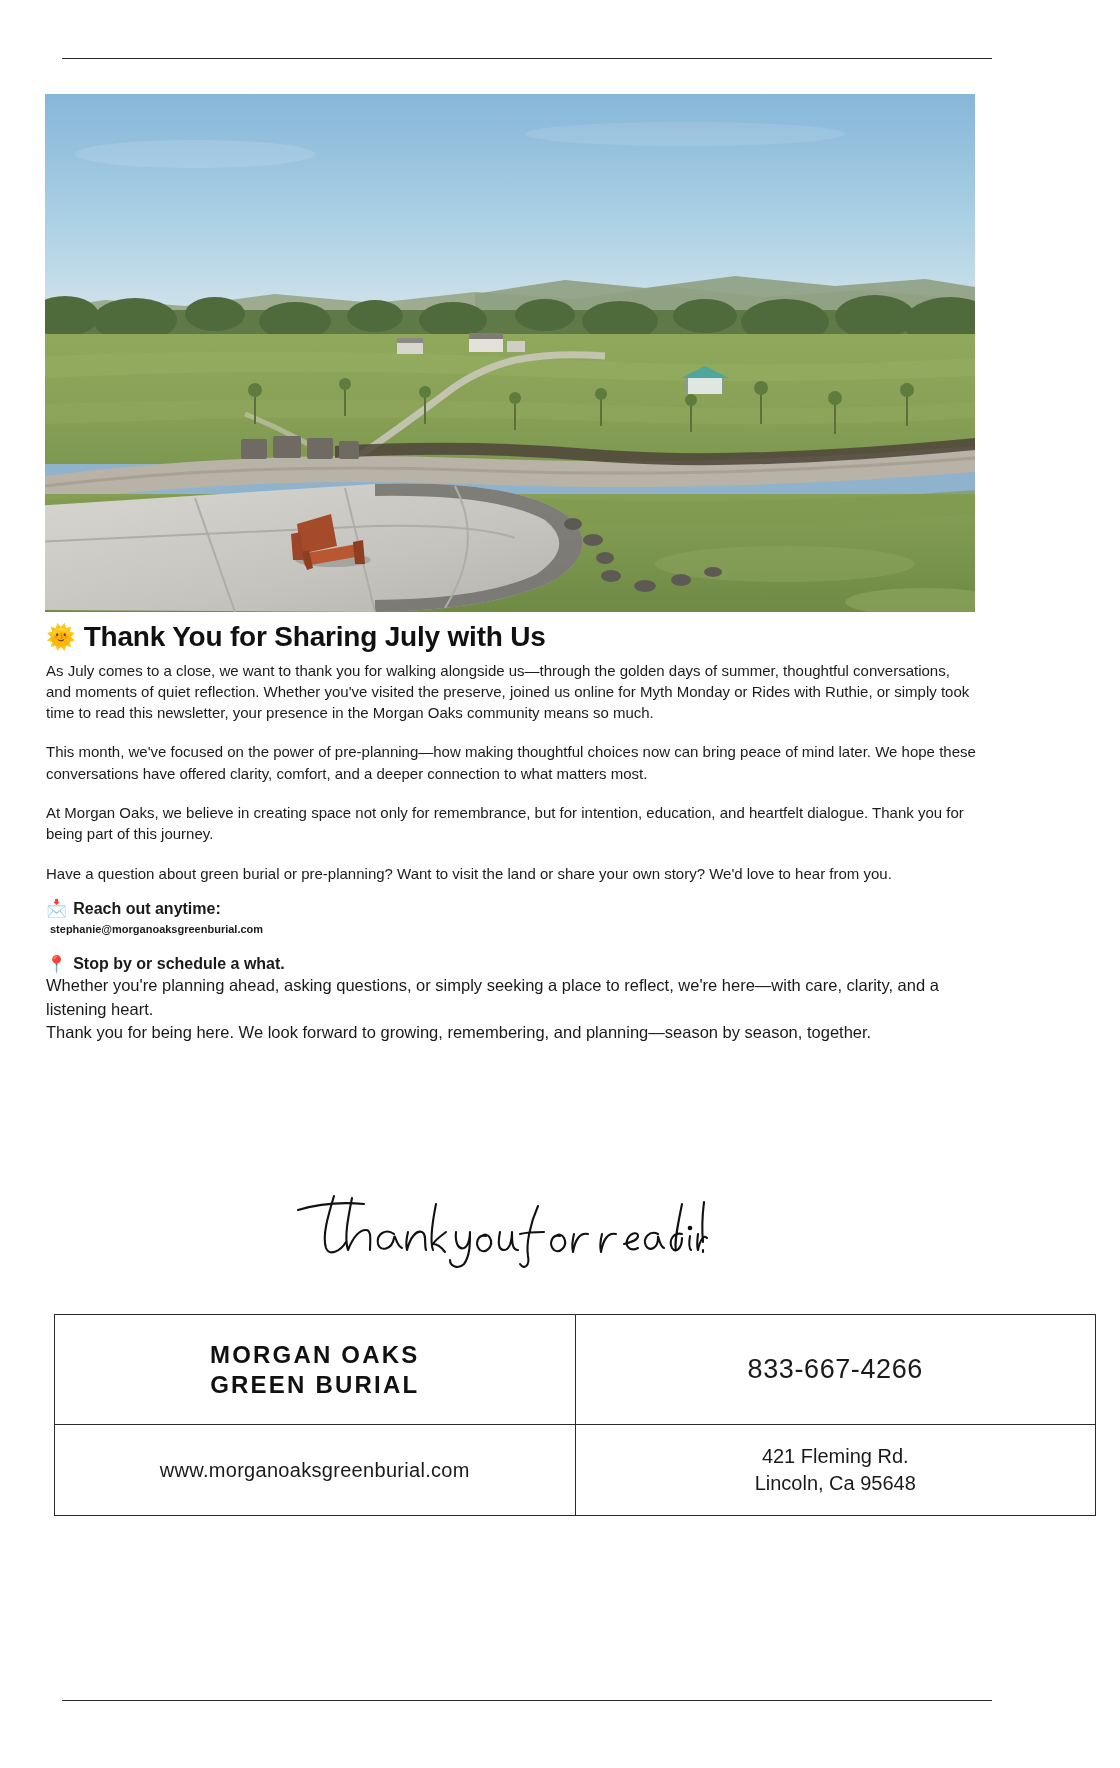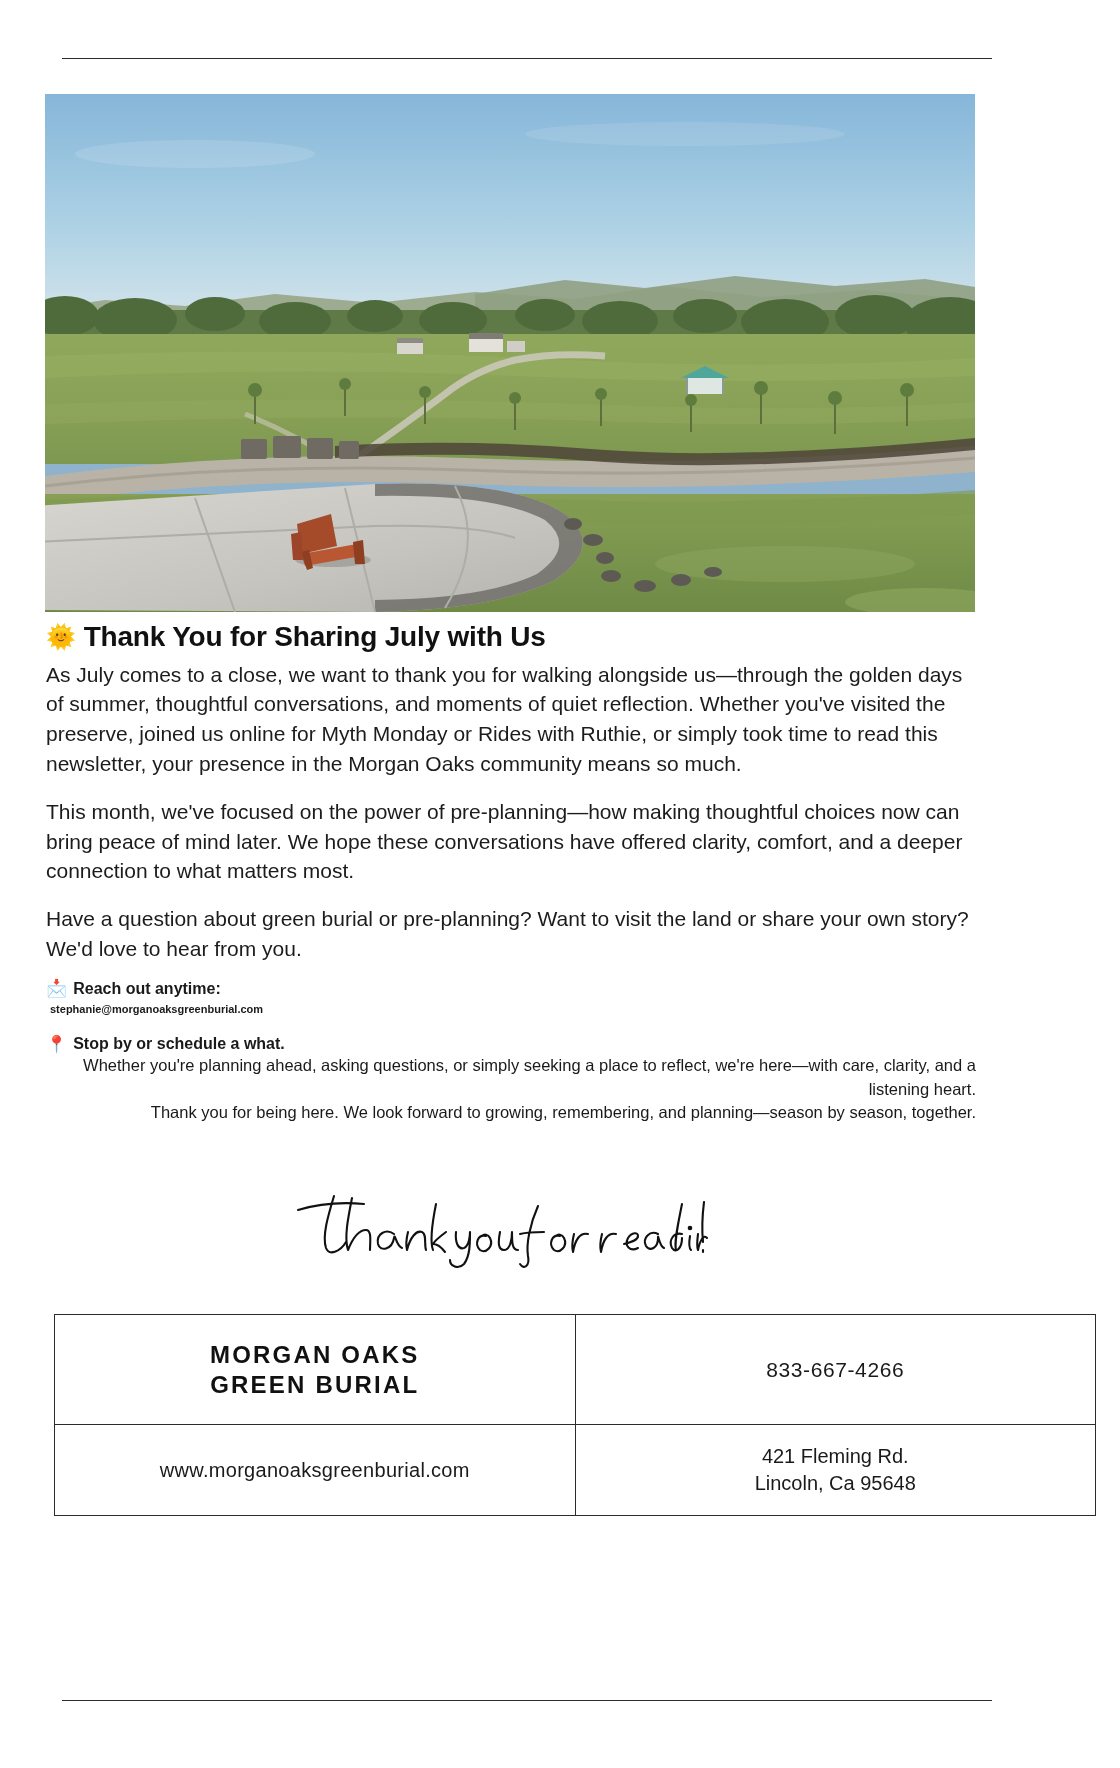--- a/index.html
+++ b/index.html
@@ -65,21 +65,21 @@
     font-weight: bold;
     margin: 0 0 6px 0;
     letter-spacing: -0.2px;
     color: #111;
     display: flex;
     align-items: center;
     gap: 8px;
   }
   .emoji-sun { font-size: 24px; line-height: 1; }
   p.body {
-    font-size: 21px;
+    font-size: 15px;
     line-height: 1.42;
     margin: 0 0 18px 0;
     color: #1c1c1c;
   }
   p.body.tight { margin-bottom: 16px; }
   .b { font-weight: normal; }
   .contact-block { margin: 0 0 18px 0; }
   .contact-head {
     font-size: 16px;
     font-weight: bold;
@@ -99,21 +99,20 @@
     font-weight: bold;
     margin: 0 0 1px 0;
     display: flex;
     align-items: center;
     gap: 6px;
   }
   .visit-body {
     font-size: 16.5px;
     line-height: 1.42;
     margin: 0;
-    text-align: right;
   }
   .emoji-sm { font-size: 17px; line-height: 1; }
 
   
   .signature {
     position: absolute;
     left: 0;
     top: 1190px;
     width: 1000px;
     text-align: center;
@@ -140,21 +139,21 @@
     height: 110px;
   }
   .brand-name {
     font-size: 24px;
     font-weight: bold;
     letter-spacing: 2.2px;
     line-height: 1.25;
     color: #111;
   }
   .cell-phone {
-    font-size: 21px;
+    font-size: 27px;
     letter-spacing: 0.6px;
     color: #1a1a1a;
   }
   .cell-web {
     font-size: 20px;
     letter-spacing: 0.3px;
     color: #1a1a1a;
   }
   .cell-address {
     font-size: 20px;
@@ -314,20 +313,21 @@
 
     <h1 class="headline">
       <span class="emoji-sun">🌞</span>
       <span>Thank You for Sharing July with Us</span>
     </h1>
 
     <p class="body">As July comes to a close, we want to thank you for walking alongside us—through the golden days of summer, thoughtful conversations, and moments of quiet reflection. Whether you've visited the preserve, joined us online for Myth Monday or Rides with Ruthie, or simply took time to read this newsletter, your presence in the Morgan Oaks community means so much.</p>
 
     <p class="body"><span>This month, we've focused on the power of </span><span class="b">pre-planning</span><span>—how making thoughtful choices now can bring peace of mind later. We hope these conversations have offered clarity, comfort, and a deeper connection to what matters most.</span></p>
 
+    <p class="body"><span>At Morgan Oaks, we believe in creating space not only for remembrance, but for </span><span class="b">intention, education, and heartfelt dialogue.</span><span> Thank you for being part of this journey.</span></p>
 
     <p class="body tight">Have a question about green burial or pre-planning? Want to visit the land or share your own story? We'd love to hear from you.</p>
 
     <div class="contact-block">
       <div class="contact-head">
         <span class="emoji-sm">📩</span>
         <span>Reach out anytime:</span>
       </div>
       <p class="contact-line">stephanie@morganoaksgreenburial.com</p>
     </div>

